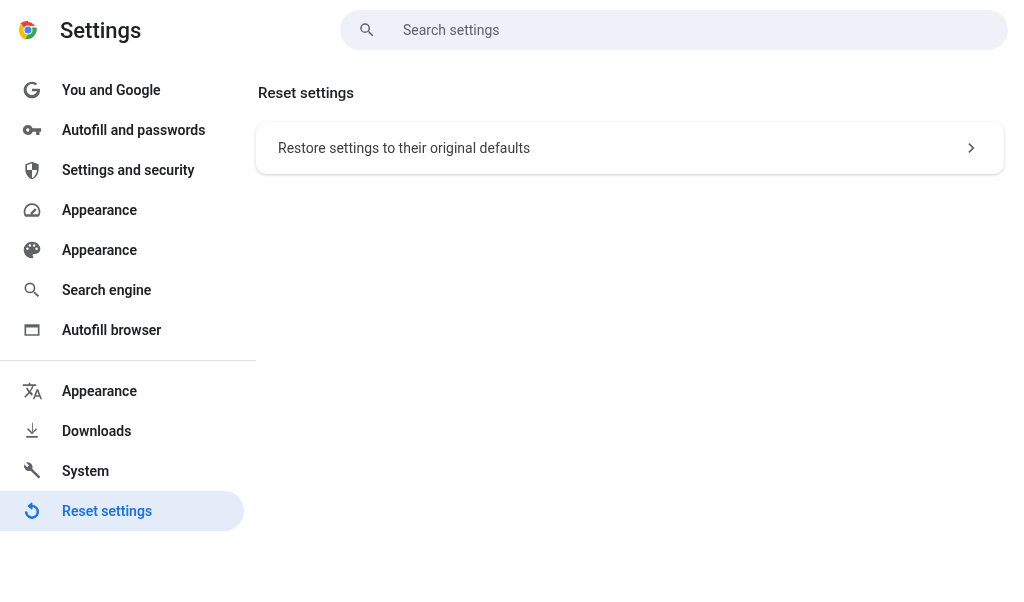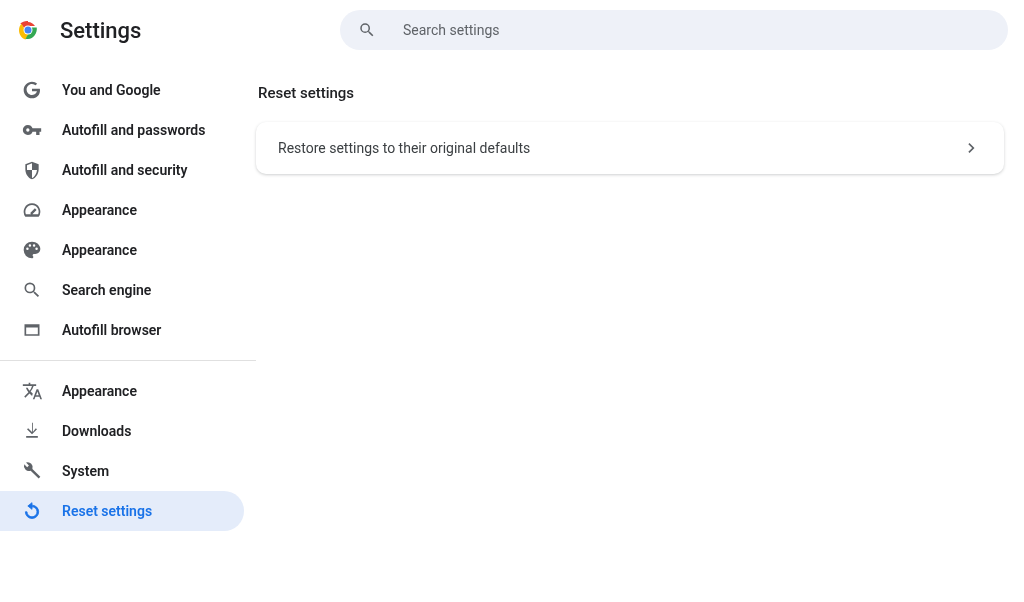--- a/index.html
+++ b/index.html
@@ -154,21 +154,21 @@
             </svg>
         </span>
         <span class="label">Autofill and passwords</span>
       </li>
       <li class="nav-item">
         <span class="icon">
           <svg width="20" height="20" viewBox="0 0 24 24" fill="#5f6368">
               <path d="M12 2L4 5v6c0 5.5 3.4 10.7 8 12 4.6-1.3 8-6.5 8-12V5l-8-3zm0 18.9V12H6V6.3l6-2.3v8h6c-.5 4.4-3 8.3-6 9.9z"></path>
             </svg>
         </span>
-        <span class="label">Autofill and security</span>
+        <span class="label">Settings and security</span>
       </li>
       <li class="nav-item">
         <span class="icon">
           <svg width="20" height="20" viewBox="0 0 24 24" fill="#5f6368">
               <path d="M12 4a10 10 0 00-8 16h16a10 10 0 00-8-16zm0 2a8 8 0 017.4 11H4.6A8 8 0 0112 6zm3.5 4L11 14.5a1.5 1.5 0 102 2L17.5 12l-2-2z"></path>
             </svg>
         </span>
         <span class="label">Appearance</span>
       </li>
       <li class="nav-item">

